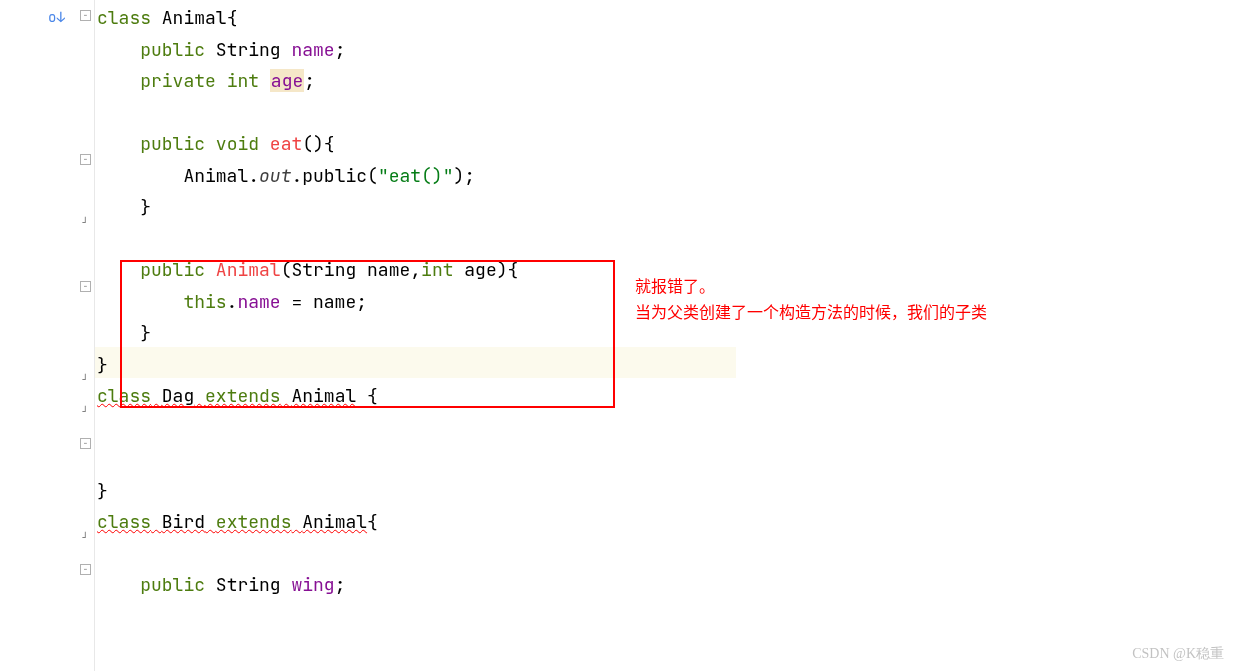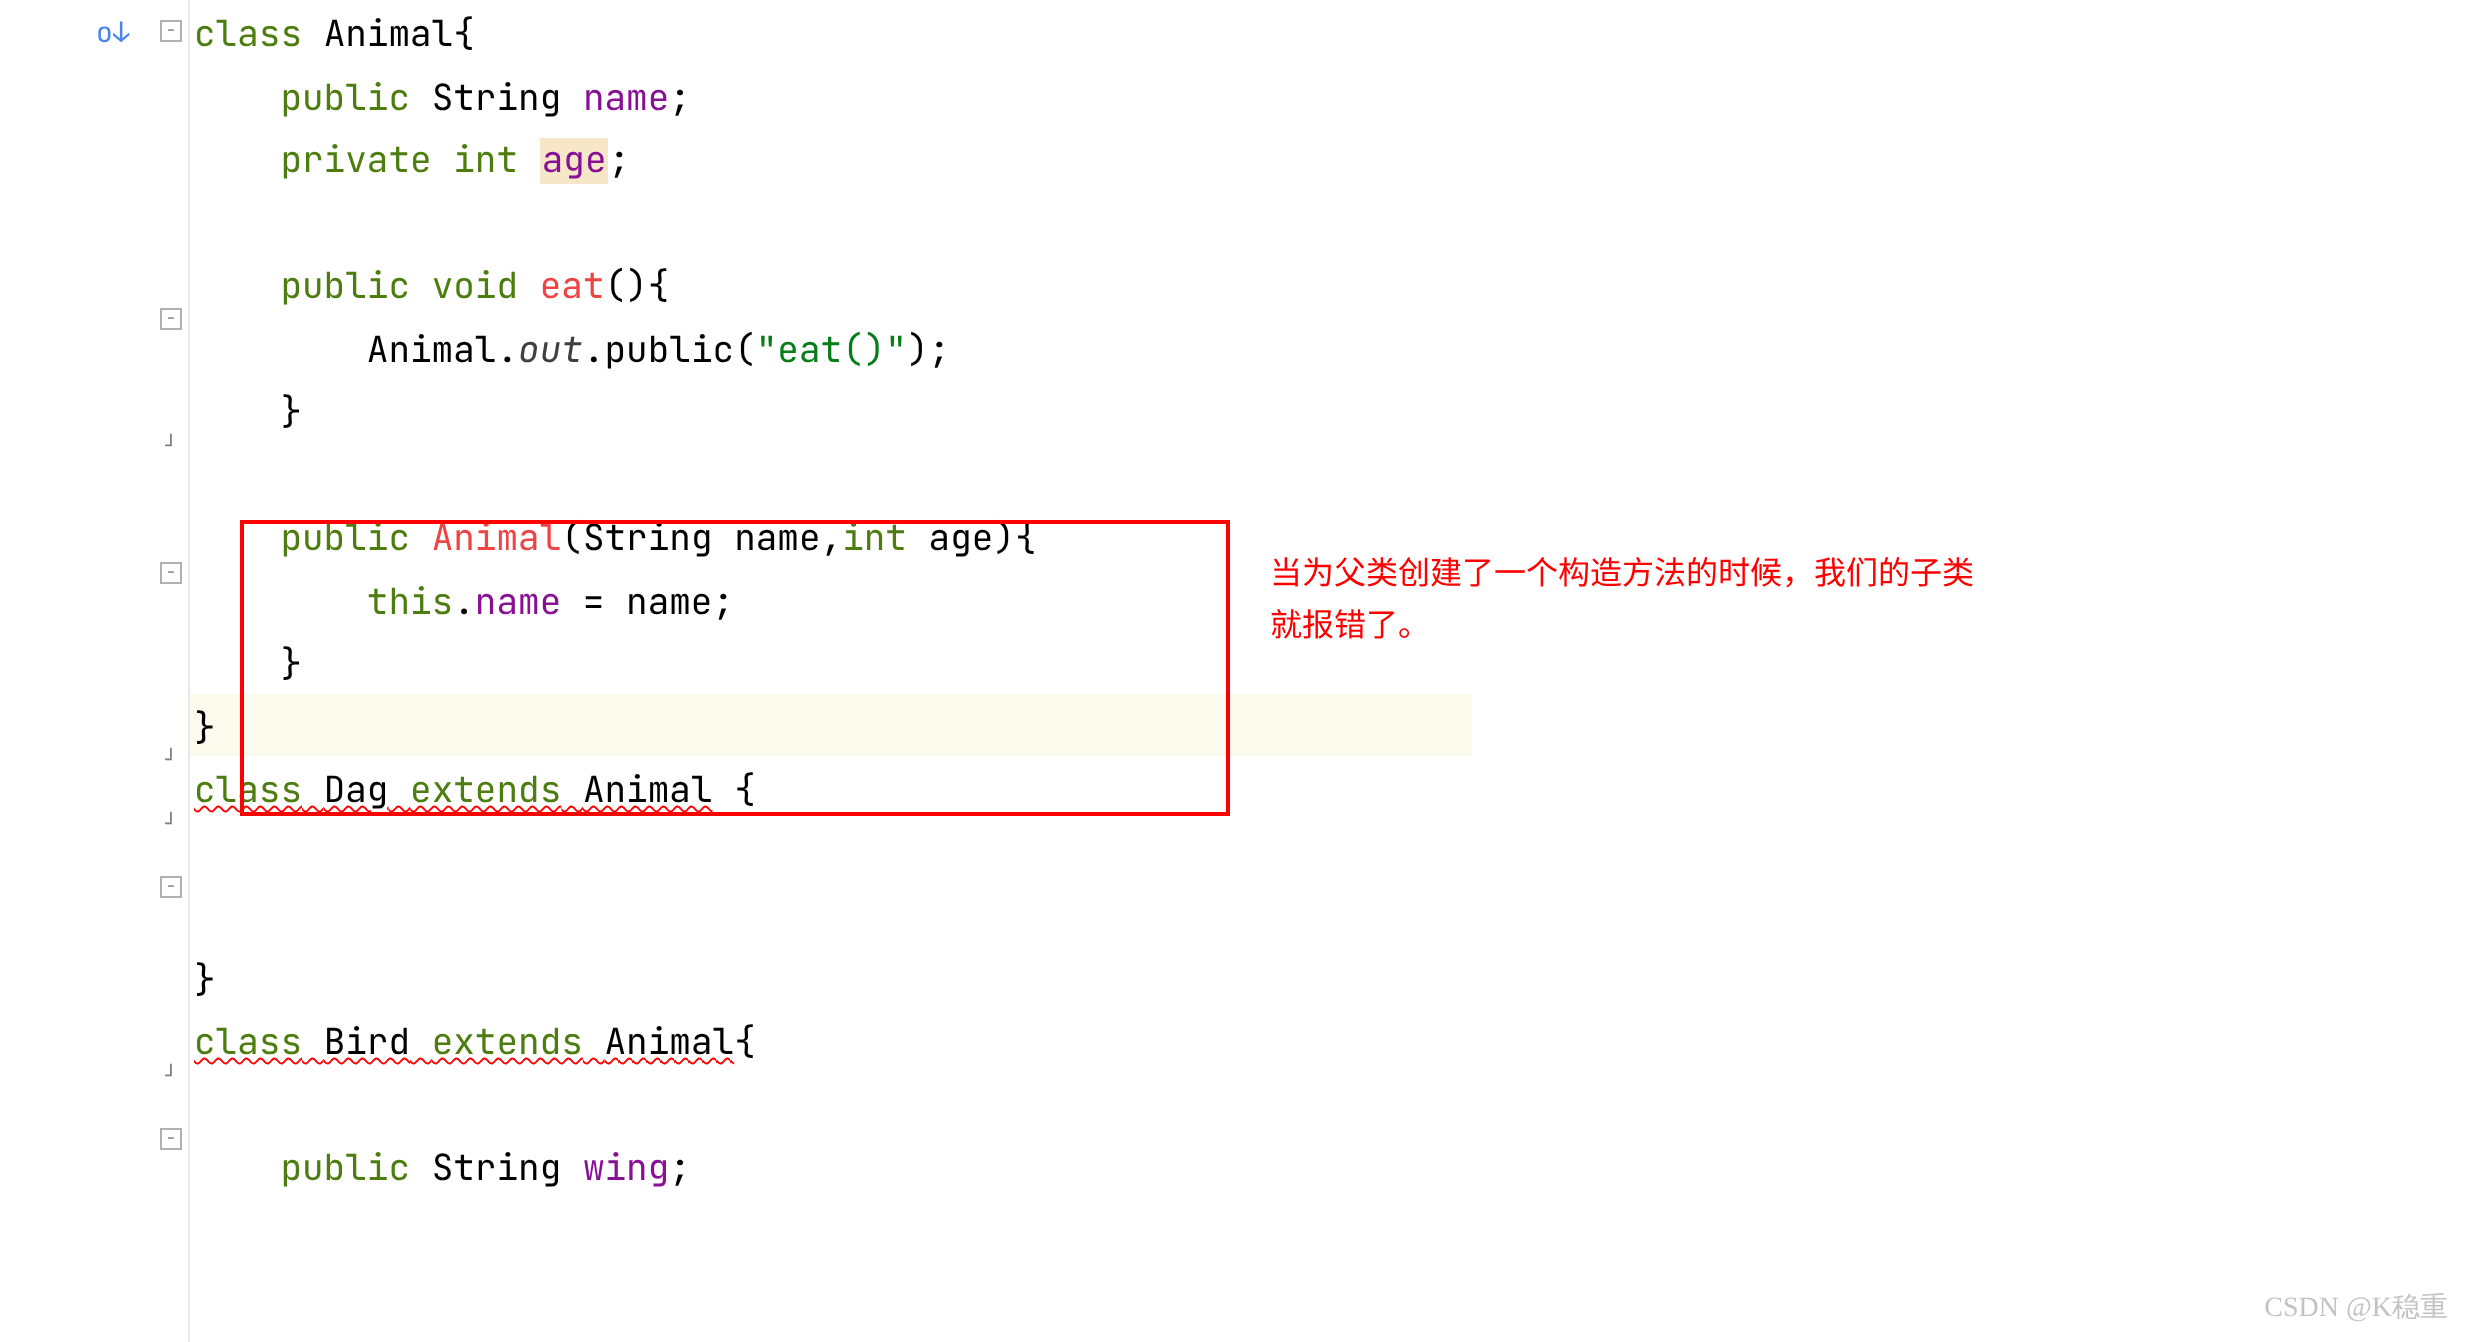--- a/index.html
+++ b/index.html
@@ -142,22 +142,22 @@
     <div class="fold-icon" style="top:438px;">−</div>
     <div class="fold-icon" style="top:533px;border:none;">┘</div>
     <div class="fold-icon" style="top:564px;">−</div>
   </div>
 
   <div class="code-area">
     <div class="current-line-bg" style="top:346.5px;"></div>
     <div class="red-box" style="top:260px; left:25px; width:495px; height:148px;"></div>
 
     <div class="annotation-text" style="top:273px; left:540px;">
+      <div>就报错了。</div>
       <div>当为父类创建了一个构造方法的时候，我们的子类</div>
-      <div>就报错了。</div>
     </div>
 
     <div class="code-line"><span class="keyword">class</span> <span class="type">Animal</span><span>{</span></div>
 
     <div class="code-line">    <span class="keyword">public</span> <span class="type">String</span> <span class="field">name</span><span>;</span></div>
 
     <div class="code-line">    <span class="keyword">private</span> <span class="keyword">int</span> <span class="field highlighted-field">age</span><span>;</span></div>
 
     <div class="code-line"></div>
 

